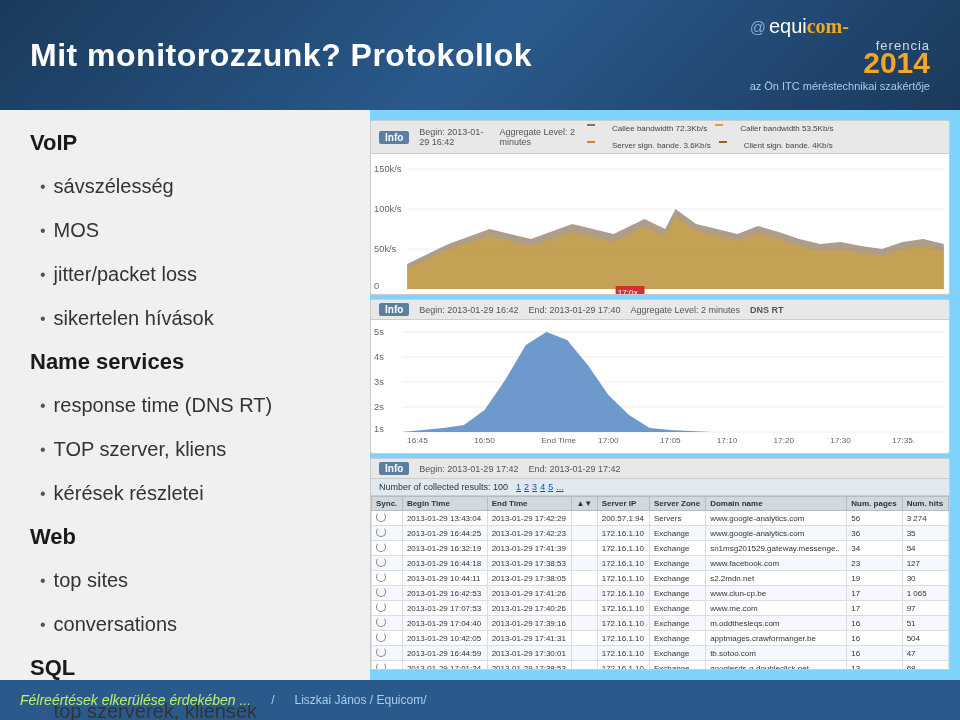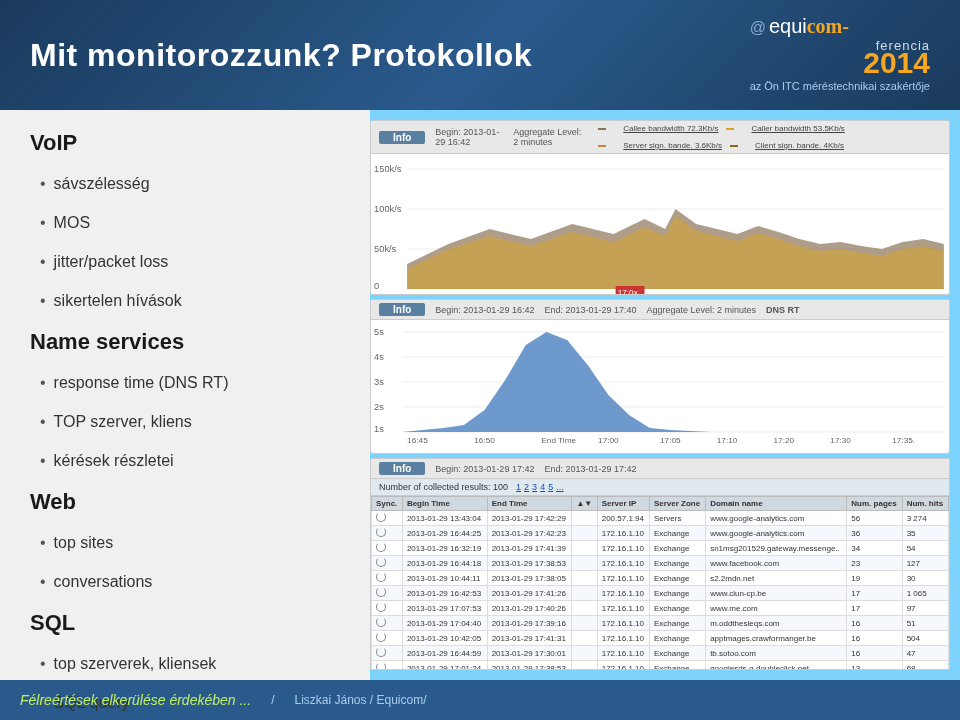--- a/index.html
+++ b/index.html
@@ -74,21 +74,21 @@
       margin-bottom: 6px;
       margin-top: 17px;
     }
     .section-title:first-child { margin-top: 0; }
 
     .bullet-list {
       list-style: none;
       margin-left: 10px;
     }
     .bullet-list li {
-      font-size: 16px;
+      font-size: 20px;
       color: #333;
       padding: 2px 0;
       display: flex;
       align-items: center;
       gap: 8px;
       margin-top: 17px;
     }
     .bullet-list li::before {
       content: "•";
       color: #555;
@@ -125,36 +125,36 @@
       display: flex;
       align-items: center;
       gap: 10px;
       font-size: 10px;
       color: #333;
     }
     .info-badge {
       background: #5a7fa0;
       color: white;
       font-weight: bold;
-      padding: 1px 14px;
+      padding: 1px 6px;
       border-radius: 2px;
       font-size: 10px;
     }
     .chart-meta {
       font-size: 9px;
       color: #555;
     }
     .chart-legend {
       display: flex;
       gap: 8px;
       flex-wrap: wrap;
       font-size: 8px;
       color: #444;
     }
-    .legend-item { display: flex; align-items: center; gap: 17px; text-decoration: underline; }
+    .legend-item { display: flex; align-items: flex-start; gap: 17px; }
     .legend-dot { width: 8px; height: 2px; }
 
     
     .chart-svg-area {
       width: 100%;
       background: #fff;
     }
 
     
     .data-table {

